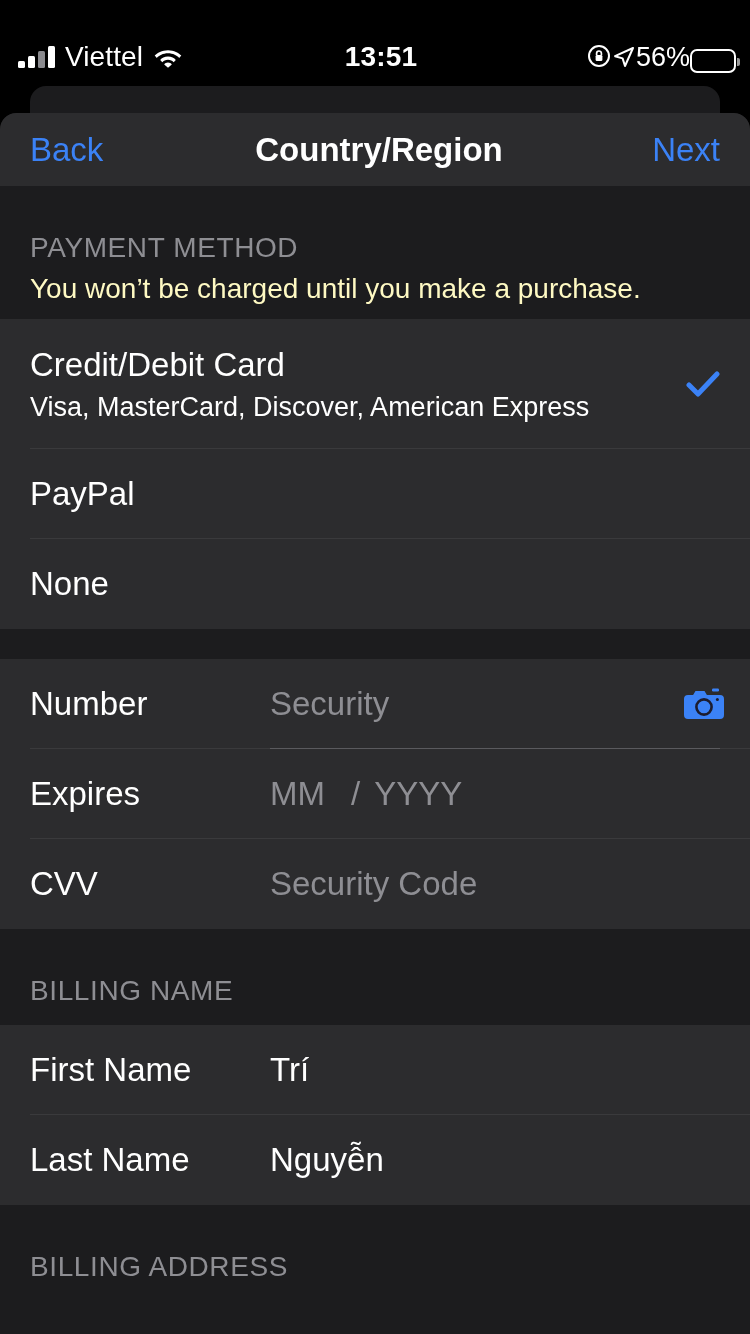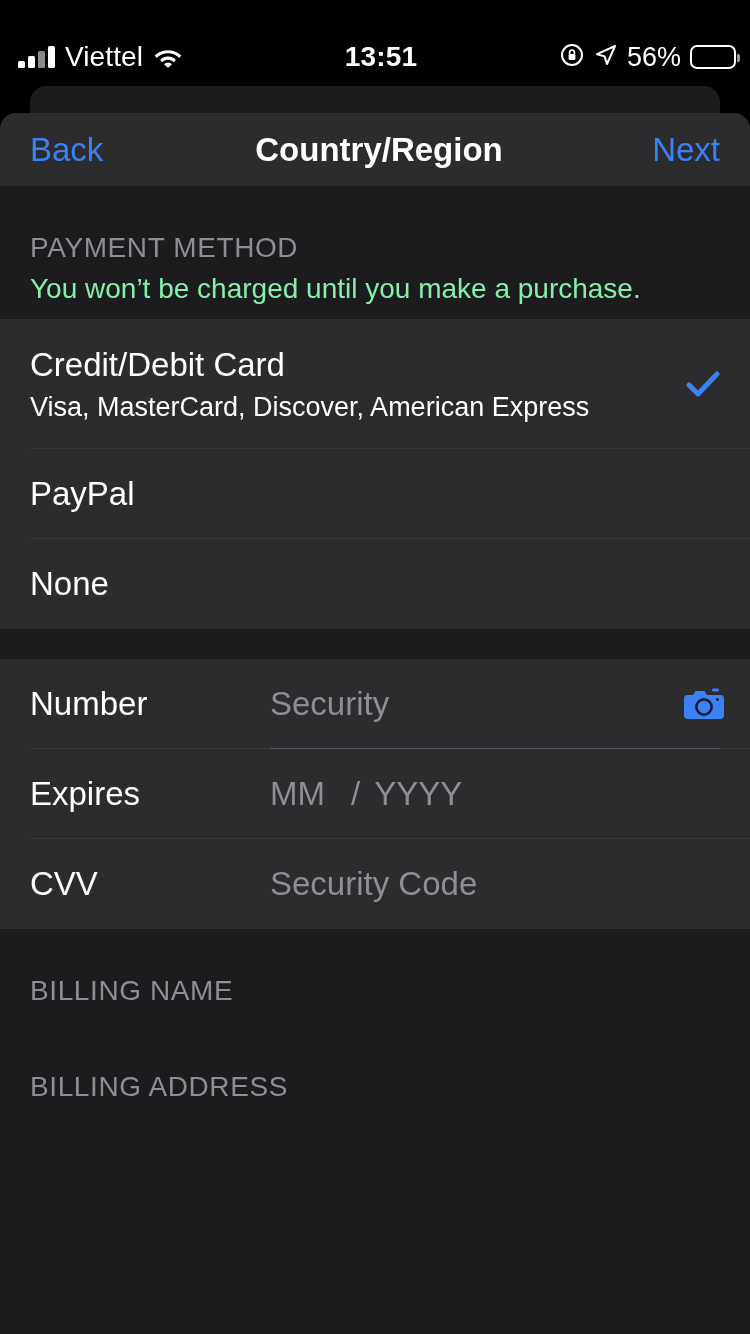--- a/index.html
+++ b/index.html
@@ -66,22 +66,21 @@
     text-align: center;
     color: #ffffff;
     font-size: 28px;
     font-weight: bold;
     letter-spacing: 0.2px;
   }
   .status-right {
     position: absolute;
     right: 14px;
     display: flex;
-    align-items: center;
-    gap: 9px;
+    align-items: flex-end;
   }
   .battery-pct {
     color: #ffffff;
     font-size: 27px;
   }
   .battery {
     position: relative;
     width: 46px;
     height: 24px;
     border: 2.5px solid #ffffff;
@@ -164,21 +163,21 @@
     background: #1c1c1e;
     padding: 46px 30px 14px 30px;
   }
   .section-header.tight { padding-bottom: 18px; }
   .section-title {
     color: #8e8e93;
     font-size: 28px;
     letter-spacing: 0.6px;
   }
   .section-sub {
-    color: #86efac;
+    color: #fef9c3;
     font-size: 28px;
     margin-top: 9px;
   }
 
   .gap {
     background: #1c1c1e;
     height: 30px;
   }
 
   .card {
@@ -367,20 +366,34 @@
         <span class="row-label">CVV</span>
         <span class="row-placeholder">Security Code</span>
       </div>
 
     </div>
 
     <div class="section-header tight">
       <div class="section-title">BILLING NAME</div>
     </div>
 
+    <div class="card">
+
+      <div class="row">
+        <span class="row-label">First Name</span>
+        <span class="row-value">Trí</span>
+        <span class="sep"></span>
+      </div>
+
+      <div class="row">
+        <span class="row-label">Last Name</span>
+        <span class="row-value">Nguyễn</span>
+      </div>
+
+    </div>
 
     <div class="section-header tight">
       <div class="section-title">BILLING ADDRESS</div>
     </div>
 
   </div>
 
 </div>
 
 </body></html>

